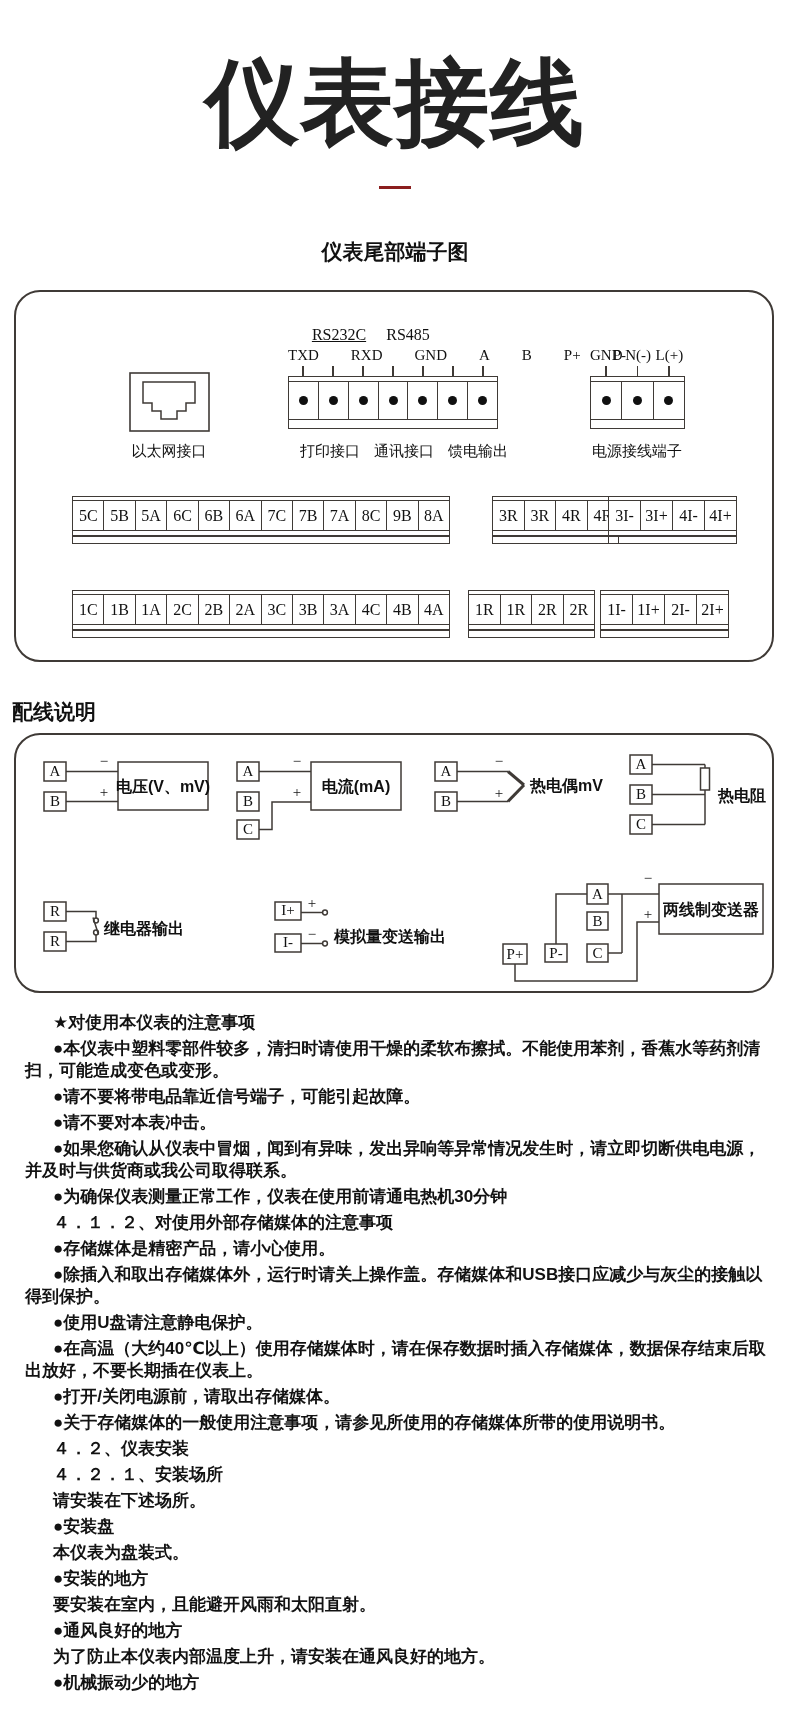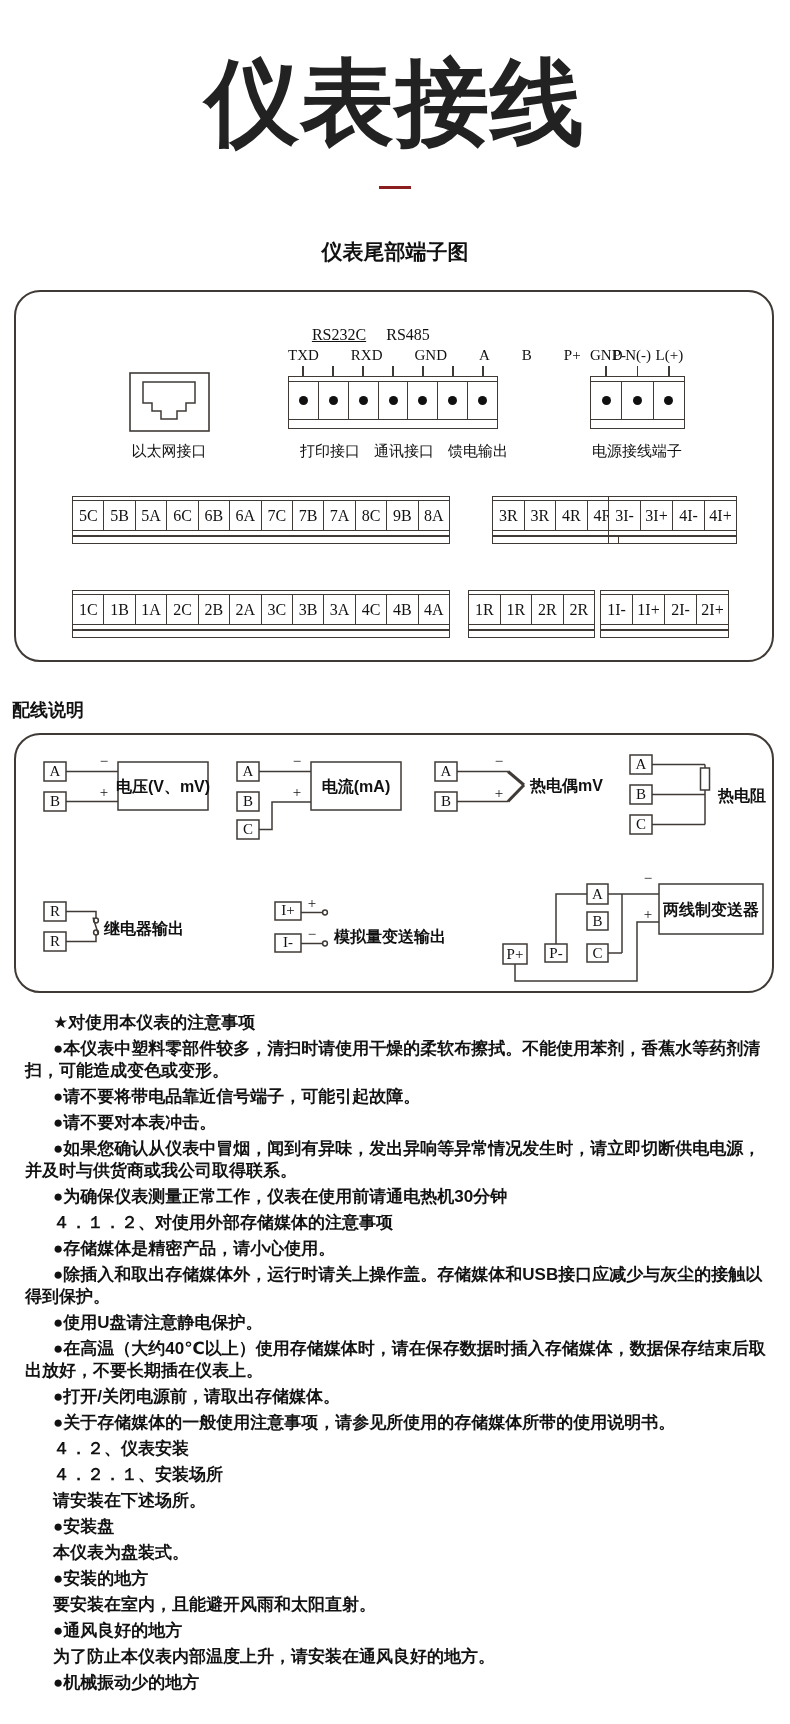--- a/index.html
+++ b/index.html
@@ -43,21 +43,21 @@
   .strip .body{border:1.6px solid var(--ln);background:#fff;}
   .strip .rail{height:4px;border-bottom:1px solid var(--ln);}
   .strip .cells{display:flex;height:29px;}
   .strip .cell{flex:1;border-right:1px solid var(--ln);display:flex;align-items:center;justify-content:center;
                font-family:Liberation Serif, serif;font-size:16px;color:#111;}
   .strip .cell:last-child{border-right:none;}
   .strip .rail2{height:5px;border-top:1px solid var(--ln);}
   .strip .bar{height:8px;border:1.6px solid var(--ln);border-top-width:1px;}
 
   
-  .wiring-heading{position:absolute;left:12px;top:698px;font-size:18px;font-weight:700;color:#111;}
+  .wiring-heading{position:absolute;left:12px;top:698px;font-size:21px;font-weight:700;color:#111;}
   .wsvg{display:block;}
   .st{font-family:"Liberation Serif","DejaVu Serif",serif;font-size:15px;fill:#111;}
   .sp{font-family:"Liberation Serif","DejaVu Serif",serif;font-size:15px;fill:#111;}
   .sc{font-family:"Liberation Sans","DejaVu Sans",sans-serif;font-size:16px;font-weight:600;fill:#111;}
 
   
   .notes{position:absolute;left:10px;top:1012px;width:772px;}
   .note{margin:0 15px 4px;font-size:17px;line-height:22px;font-weight:600;color:#121212;text-indent:28px;}
 </style>
 </head>

